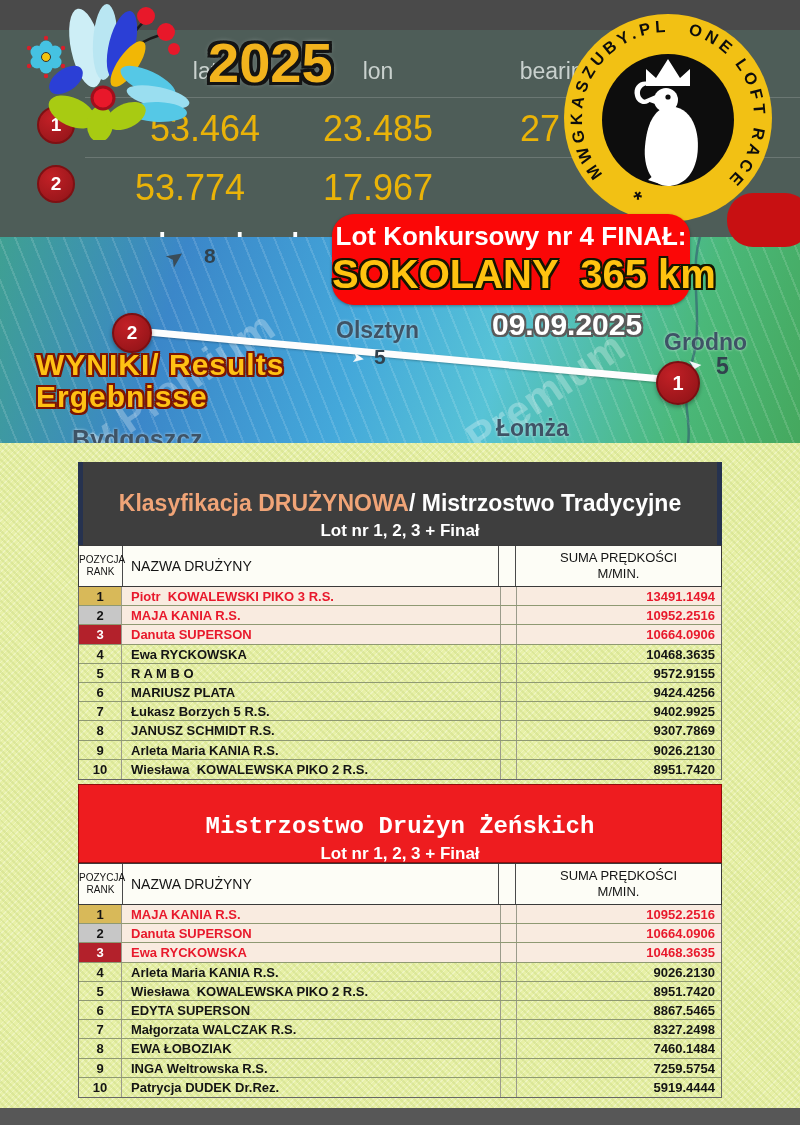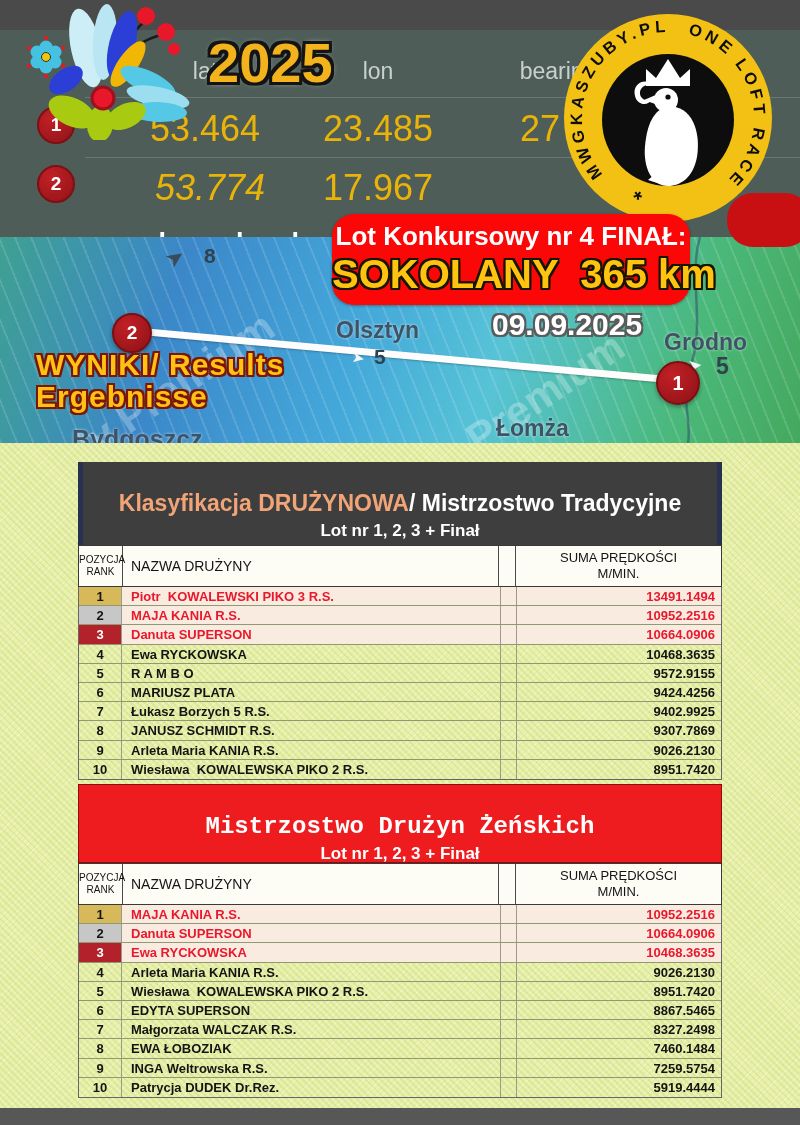--- a/index.html
+++ b/index.html
@@ -109,21 +109,21 @@
     <span class="coord-head" style="left:205px;top:28px;">lat</span>
     <span class="coord-head" style="left:378px;top:28px;">lon</span>
     <span class="coord-head" style="left:558px;top:28px;">bearing</span>
     <div class="coord-line" style="top:67px;"></div>
     <div class="num-badge" style="left:37px;top:76px;">1</div>
     <span class="coord-val" style="left:205px;top:78px;">53.464</span>
     <span class="coord-val" style="left:378px;top:78px;">23.485</span>
     <span class="coord-val" style="left:540px;top:78px;">27</span>
     <div class="coord-line" style="top:127px;"></div>
     <div class="num-badge" style="left:37px;top:135px;">2</div>
-    <span class="coord-val" style="left:210px;top:137px;font-style:italic;">53.774</span>
+    <span class="coord-val" style="left:190px;top:137px;">53.774</span>
     <span class="coord-val" style="left:378px;top:137px;">17.967</span>
     <div class="abs" id="website">www.mwgkaszuby.pl</div>
   </div>
 
   <svg class="abs" id="flower" width="210" height="140" viewBox="0 0 210 140">
     <path d="M110,60 C120,40 128,28 138,20" stroke="#1a1a1a" stroke-width="2.5" fill="none"></path>
     <path d="M112,58 C125,45 142,38 155,34" stroke="#1a1a1a" stroke-width="2.5" fill="none"></path>
     <path d="M111,58 C117,48 120,40 119,29" stroke="#1a1a1a" stroke-width="2" fill="none"></path>
     <circle cx="138" cy="16" r="9" fill="#e8182a"></circle>
     <circle cx="158" cy="32" r="9" fill="#e8182a"></circle>

